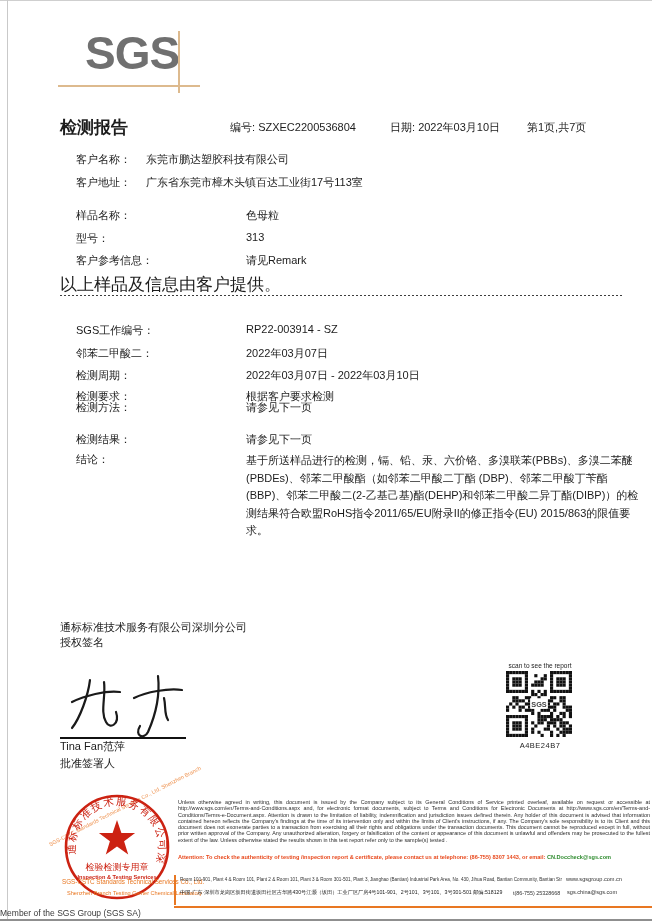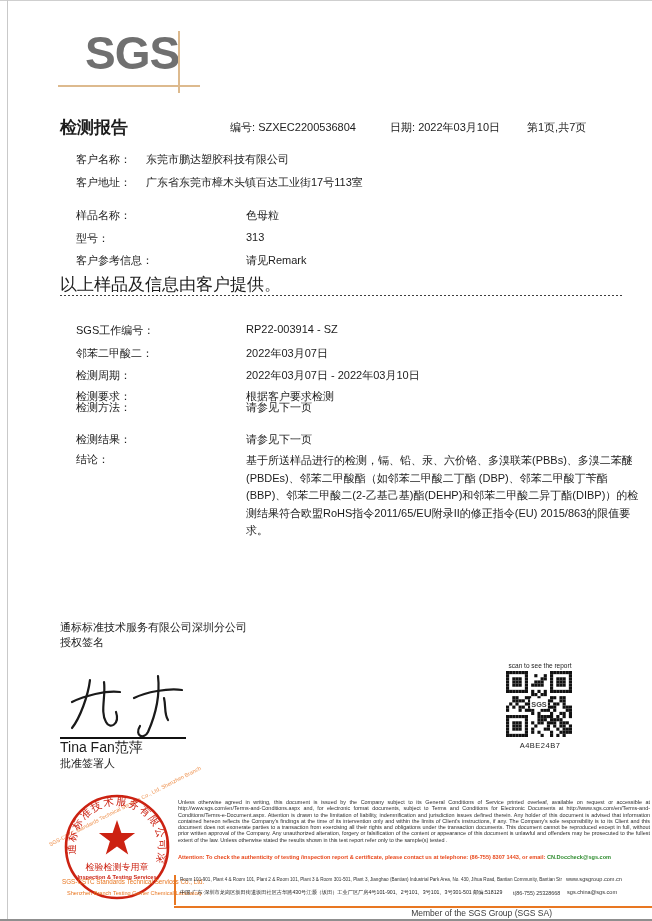--- a/index.html
+++ b/index.html
@@ -27,38 +27,38 @@
   .wide-row .lbl{width:170px;}
   .note{left:60px;font-size:17px;}
   .dashed{left:60px;top:295px;width:562px;height:1px;
           background:repeating-linear-gradient(90deg,#3d3d3d 0 2px,transparent 2px 4px);}
   .conclusion .val{line-height:17.5px;width:398px;}
   
   .sig-company{left:60px;top:620px;font-size:11px;}
   .sig-auth{left:60px;top:635px;font-size:11px;}
   .sig-svg{left:62px;top:670px;}
   .sig-line{left:60px;top:737px;width:126px;height:1.5px;background:#111;}
-  .sig-name{left:60px;top:739px;font-size:14px;}
+  .sig-name{left:60px;top:739px;font-size:11px;}
   .sig-title{left:60px;top:756px;font-size:11px;}
   
   .qr-caption{left:490px;top:662px;width:100px;text-align:center;font-size:6.5px;color:#222;}
   .qr-box{left:506px;top:671px;}
   .qr-label{left:490px;top:741px;width:100px;text-align:center;font-size:7.5px;color:#222;letter-spacing:.5px;}
   
   .legal{left:178px;top:799px;width:472px;font-size:5.45px;line-height:6.3px;text-align:justify;color:#2e2e2e;}
   .attention{left:178px;top:854px;width:472px;font-size:5.6px;line-height:6.4px;font-weight:bold;color:#e8491d;}
   .attention .email{color:#2e8b2e;}
   .addr-vline{left:174px;top:875px;width:1.5px;height:30px;background:#e87722;}
   .addr-en{left:180px;top:877px;width:382px;font-size:4.6px;color:#333;white-space:nowrap;overflow:hidden;}
   .website{left:566px;top:876px;font-size:5.6px;color:#333;}
   .addr-cn{left:180px;top:889px;width:330px;font-size:5.2px;color:#222;white-space:nowrap;overflow:hidden;}
   .phone{left:513px;top:890px;font-size:5.4px;color:#333;}
   .email2{left:567px;top:889px;font-size:5.6px;color:#333;}
   .footer-hline{left:174px;top:906px;width:478px;height:2px;background:#e87722;}
-  .member{left:0;top:908px;width:552px;text-align:right;font-size:8.5px;color:#3a3a3a;}
+  .member{left:0;top:908px;width:552px;font-size:8.5px;color:#3a3a3a;}
   
   .stamp-rot{left:48px;top:842px;width:170px;font-size:5.5px;color:rgba(235,125,45,.85);
              transform:rotate(-27deg);transform-origin:left top;}
   .stamp-svg{left:62px;top:792px;}
   .stamp-en1{left:62px;top:878px;font-size:6.3px;color:#e87722;white-space:nowrap;}
   .stamp-en2{left:67px;top:890px;font-size:5.6px;color:#e87722;white-space:nowrap;}
 </style>
 </head>
 <body>
 

